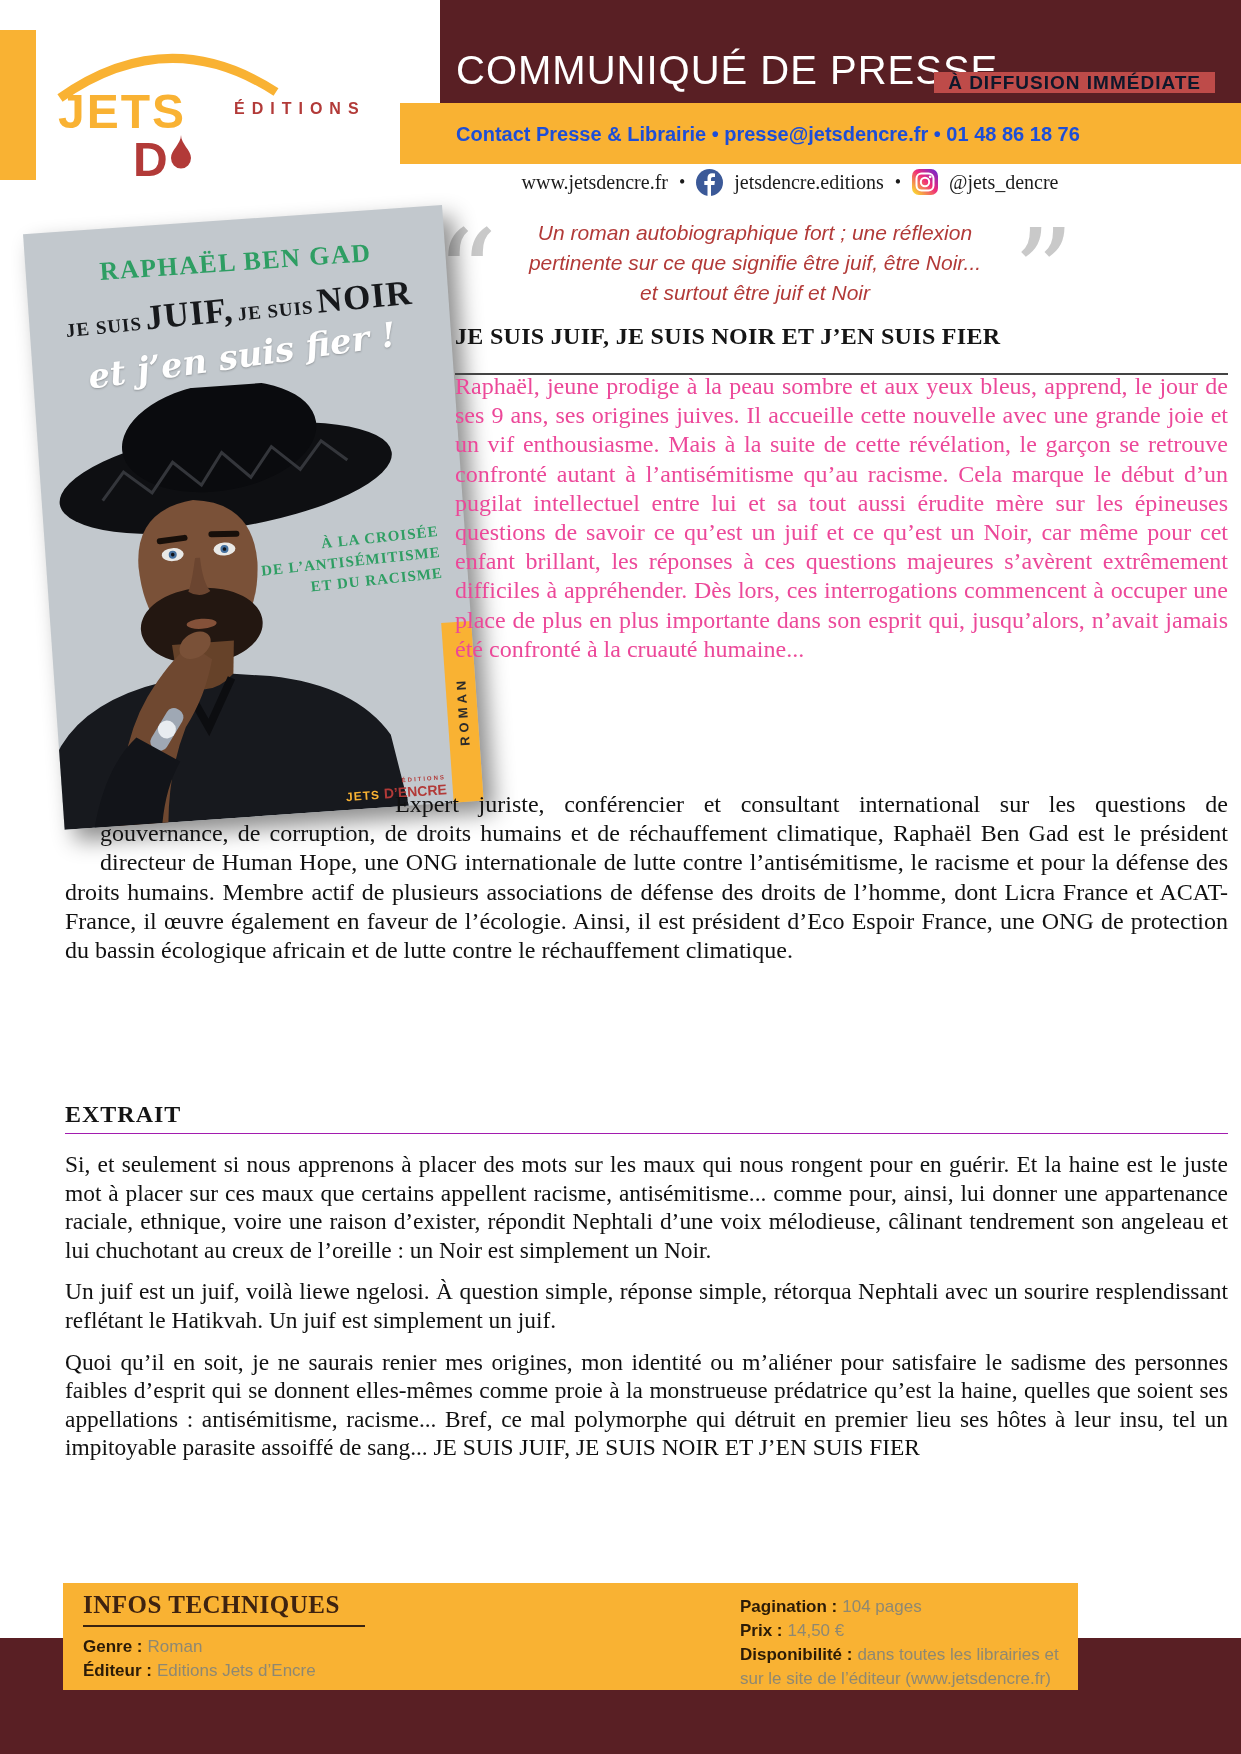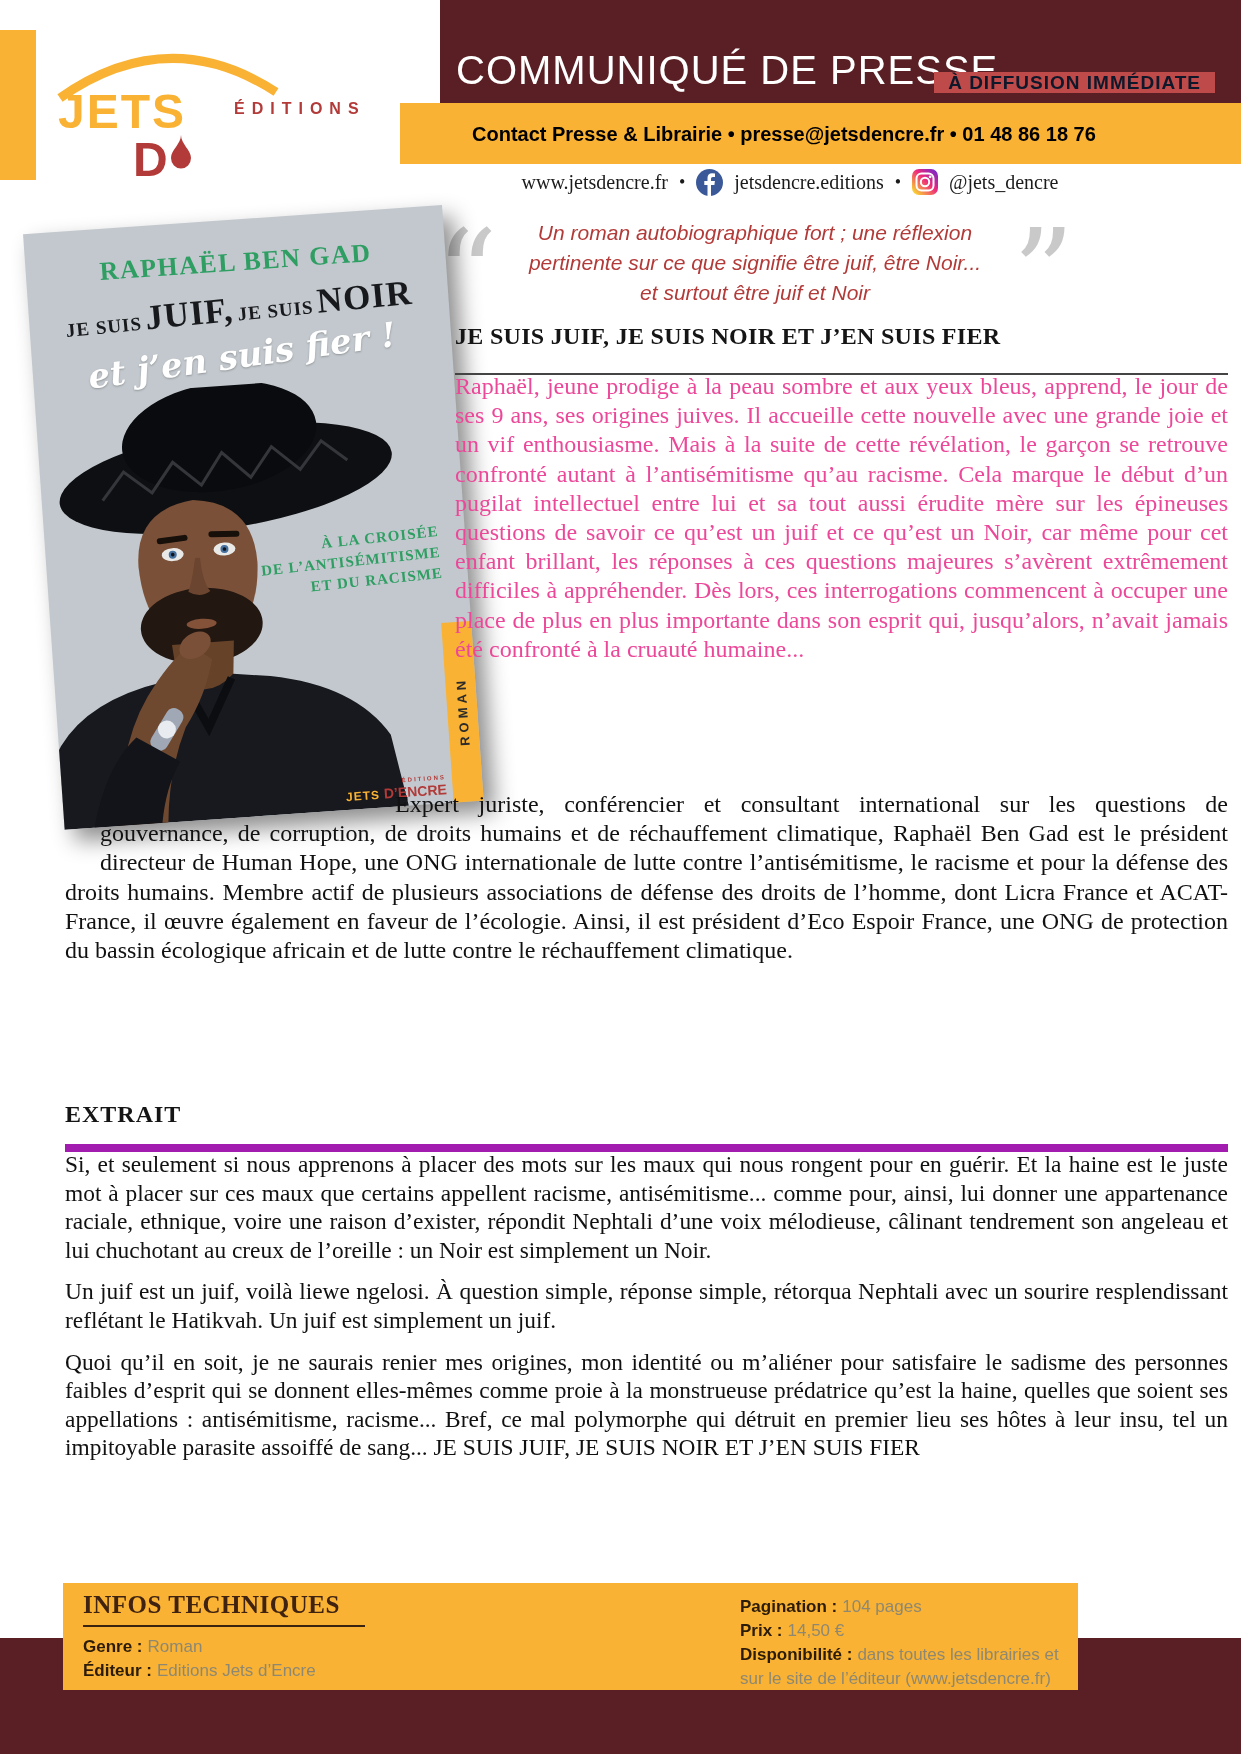--- a/index.html
+++ b/index.html
@@ -16,22 +16,22 @@
   .logo-dencre{left:133px;top:132px;display:flex;align-items:flex-start;
              font:bold 48px "Liberation Sans",sans-serif;color:#B23A38;letter-spacing:1px;}
   .logo-drop-svg{margin:3px 2px 0 2px;}
   .banner{left:440px;top:0;width:801px;height:103px;background:#591F24;}
   .banner-title{position:absolute;left:16px;bottom:10px;color:#ffffff;
              font:400 40px "Liberation Sans",sans-serif;letter-spacing:1px;white-space:nowrap;}
   .badge{position:absolute;right:26px;bottom:10px;height:21px;line-height:36px;
              background:#BE4B49;color:#0f172a;padding:0 14px;
              font:bold 19px "Liberation Sans",sans-serif;letter-spacing:1px;white-space:nowrap;}
   .contact-band{left:400px;top:103px;width:841px;height:61px;background:#F9B233;}
-  .contact-text{position:absolute;left:72px;top:50%;transform:translateY(-50%);
-             color:#000000;font:bold 20px "Liberation Sans",sans-serif;white-space:nowrap;}
+  .contact-text{position:absolute;left:56px;top:50%;transform:translateY(-50%);
+             color:#1d4ed8;font:bold 20px "Liberation Sans",sans-serif;white-space:nowrap;}
 
   
   .social-row{left:440px;top:166px;width:700px;height:32px;display:flex;
               justify-content:center;align-items:center;gap:11px;
               font:20px "Liberation Serif",serif;color:#1b1b1b;}
   .social-sep{color:#1b1b1b;font-size:18px;}
   .ig-badge{width:26px;height:26px;border-radius:7px;
             background:linear-gradient(45deg,#F9CE34 10%,#EE2A7B 55%,#6228D7 100%);
             display:flex;align-items:center;justify-content:center;}
 
@@ -78,21 +78,21 @@
   .synopsis{left:455px;top:372px;width:773px;text-align:justify;
         font:24px/29.2px "Liberation Serif",serif;color:#ec4899;}
   .author-head{left:485px;top:740px;width:743px;font:bold 24px "Liberation Serif",serif;
         padding-bottom:10px;border-bottom:2px solid #591F24;}
   .author-name{color:#7E1B17;}
   .author-bullet{color:#7E1B17;padding:0 8px;}
   .bio{left:65px;top:790px;width:1163px;text-align:justify;
         font:24px/29.2px "Liberation Serif",serif;color:#111;text-indent:295px;}
   .bio-spacer{float:left;width:35px;height:59px;}
   .extrait-head{left:65px;top:1101px;width:1163px;font:bold 24px "Liberation Serif",serif;
-        letter-spacing:1px;padding-bottom:16px;border-bottom:8px solid #a21caf;}
+        letter-spacing:1px;padding-bottom:5px;border-bottom:1px solid #a21caf;}
   .extract{left:65px;top:1150px;width:1163px;}
   .extract p{margin:0 0 13px 0;text-align:justify;
         font:23.4px/28.6px "Liberation Serif",serif;color:#111;}
 
   
   .footer-maroon{left:0;top:1638px;width:1241px;height:116px;background:#591F24;}
   .infobox{left:63px;top:1583px;width:1015px;height:107px;background:#F9B233;}
   .ib-col{position:absolute;top:12px;}
   .ib-col1{left:20px;width:305px;top:8px;}
   .ib-col2{left:350px;width:310px;}

